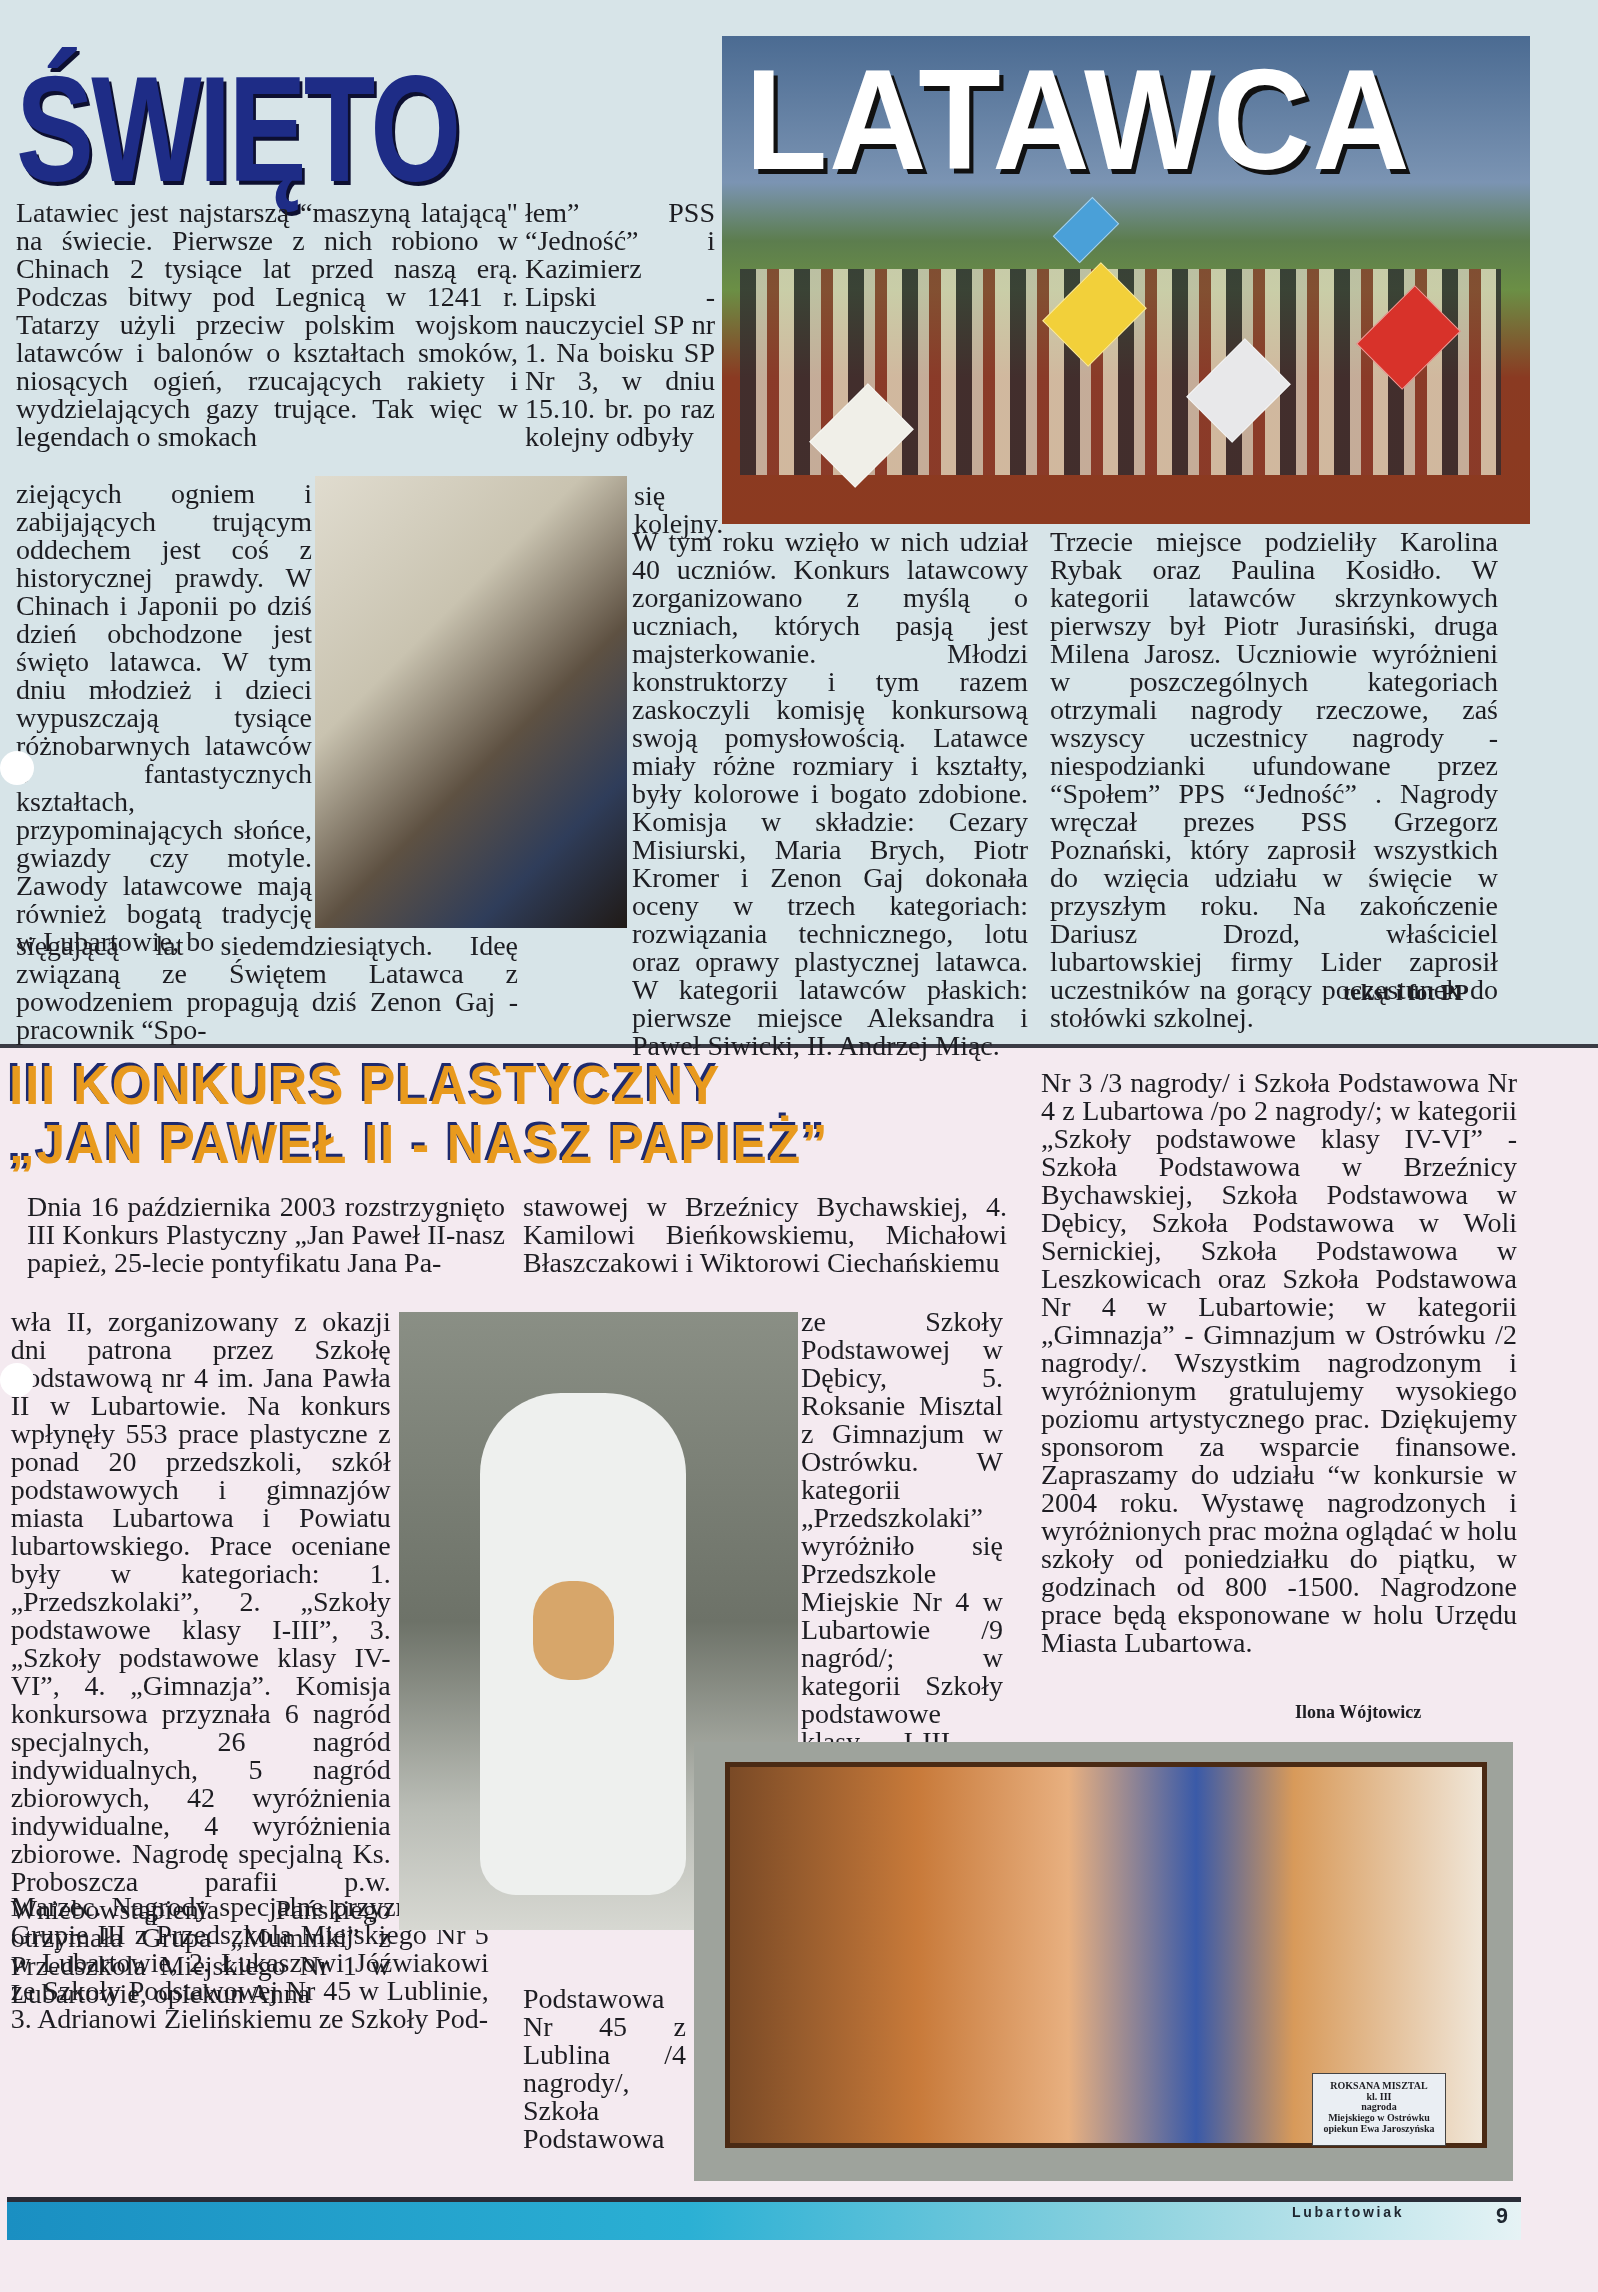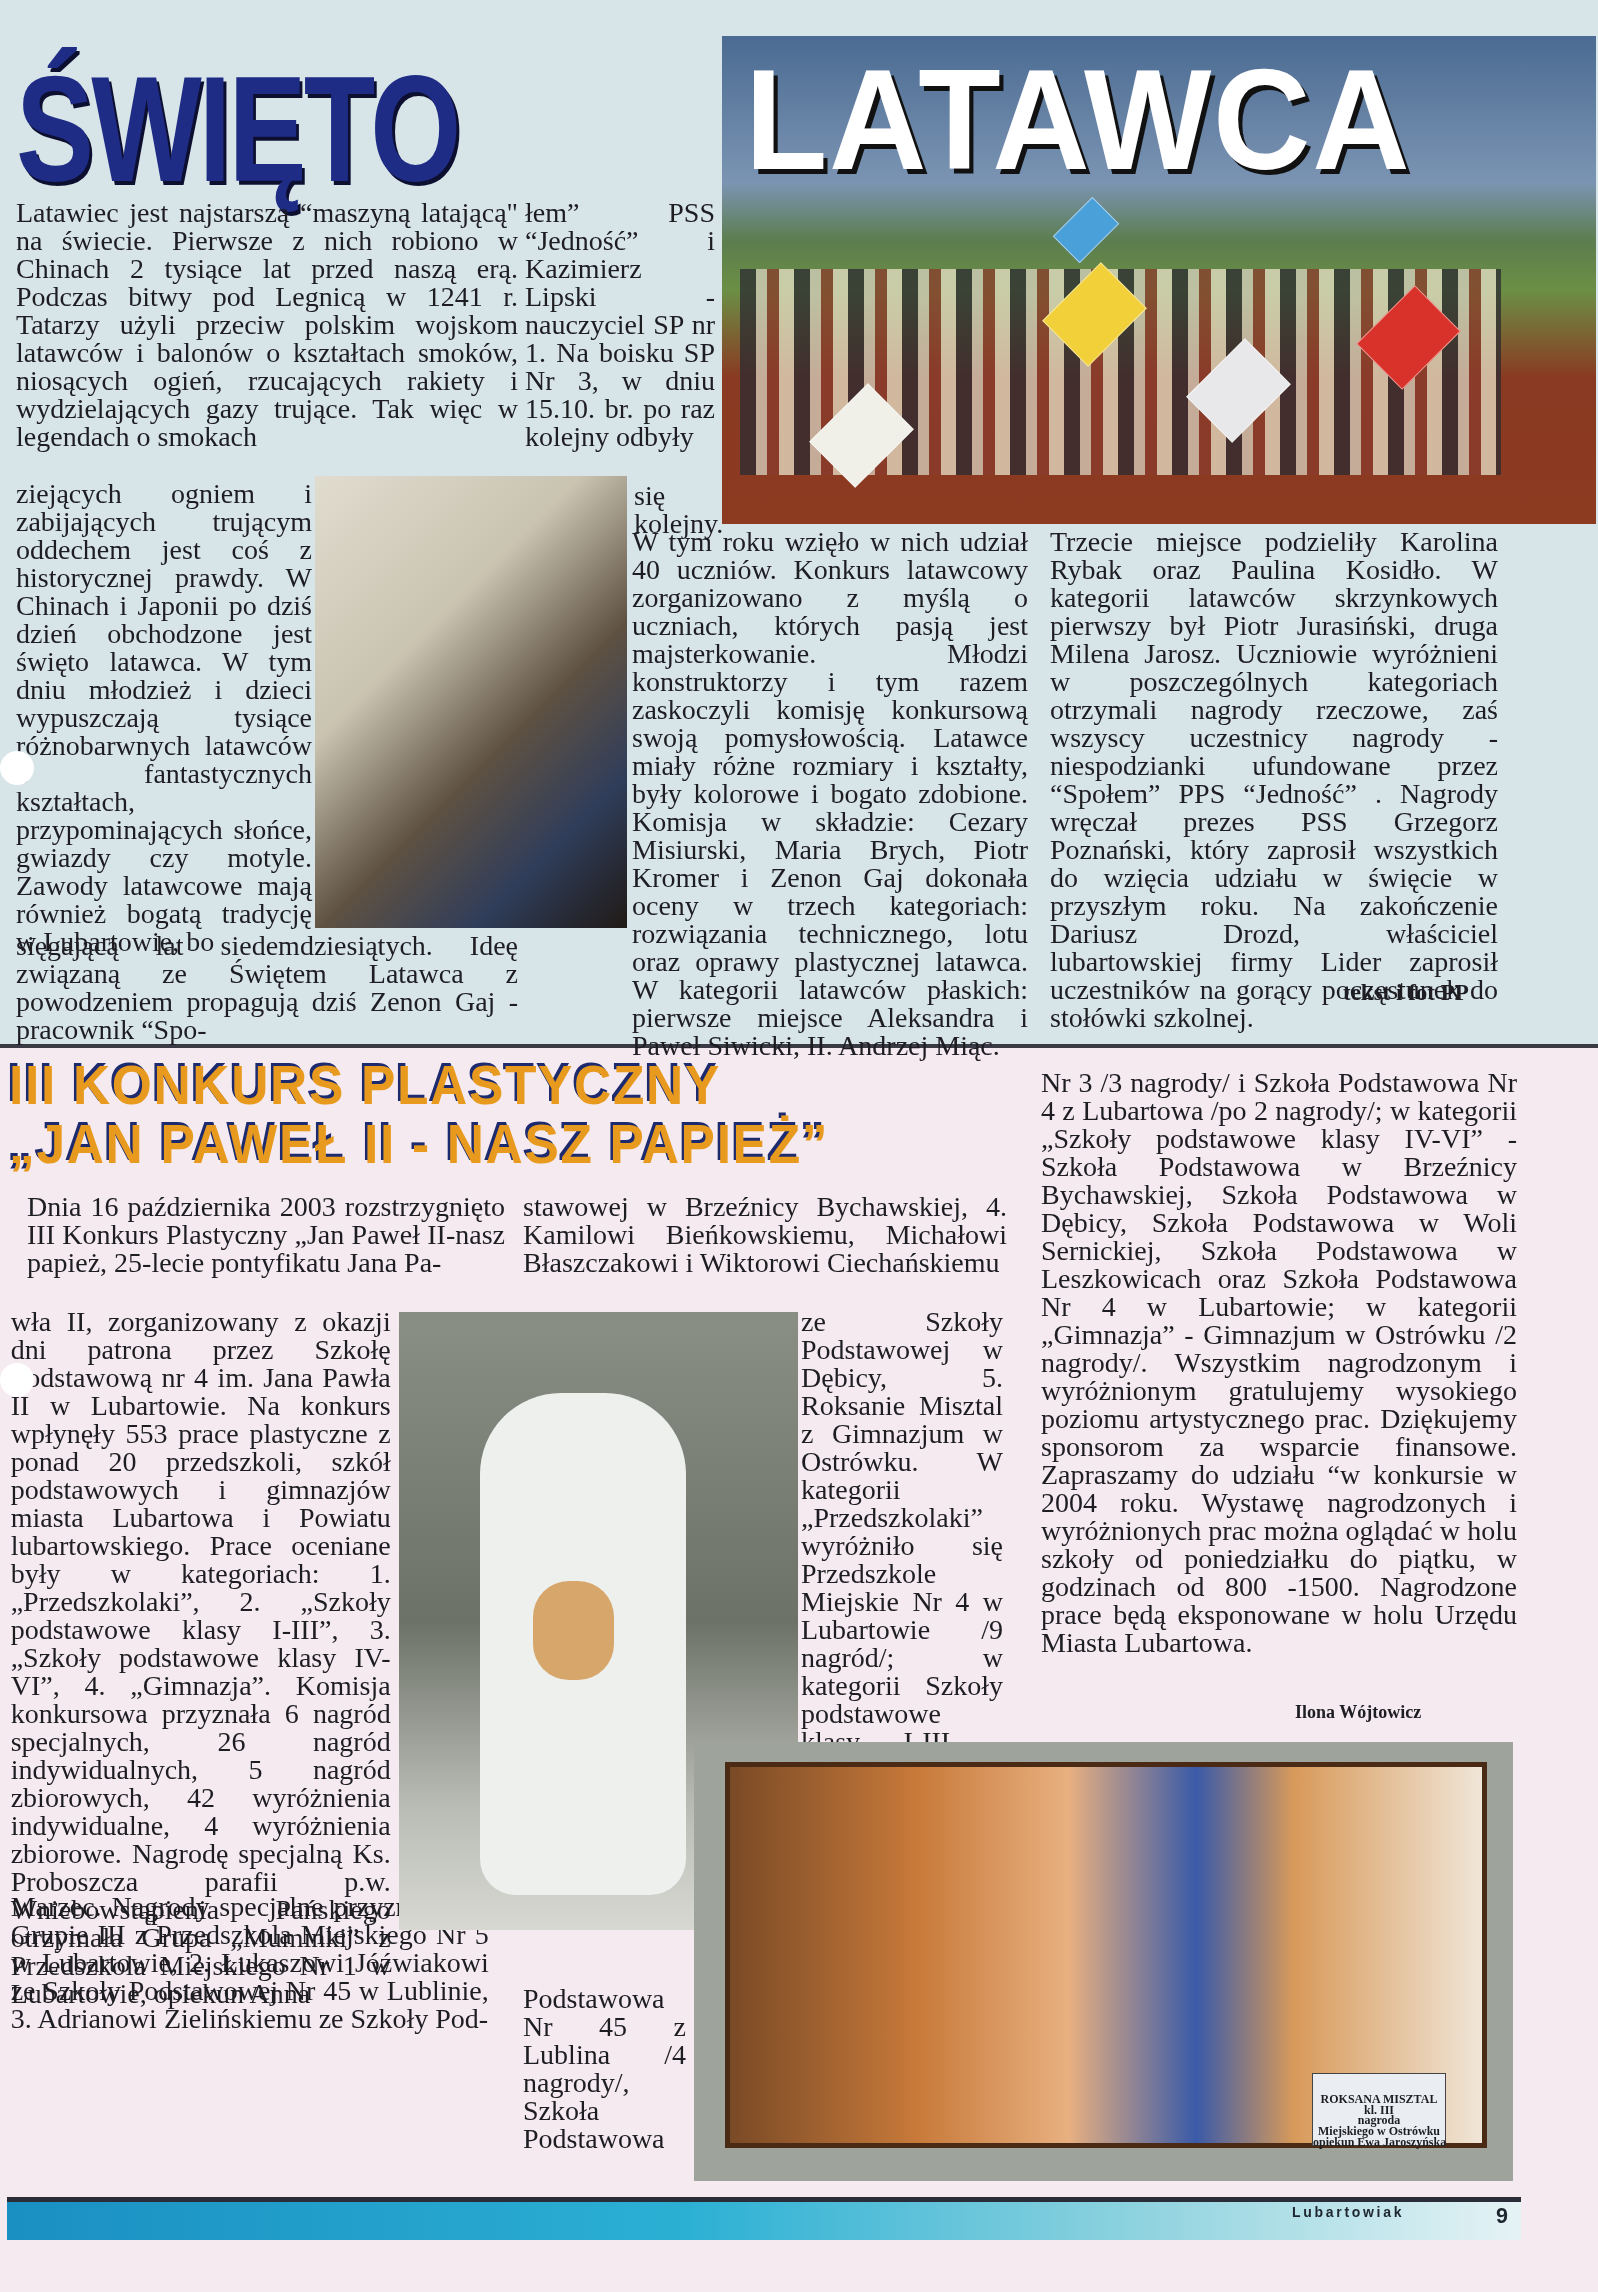--- a/index.html
+++ b/index.html
@@ -2,21 +2,21 @@
 <html style="font-size:14.3px"><head>
 <meta charset="utf-8">
 <style>
   html,body{margin:0;padding:0;}
   body{width:1599px;height:2293px;position:relative;overflow:hidden;background:#f5eef2;font-family:"Liberation Serif",serif;color:#1d1d22;}
   .sec1{position:absolute;left:0;top:0;width:1599px;height:1046px;background:#d7e4e8;}
   .sec2{position:absolute;left:0;top:1046px;width:1599px;height:1247px;background:#f4eaf0;}
   .sep{position:absolute;left:0;top:1044px;width:1599px;height:3.6px;background:#3a3b44;}
   .title1{position:absolute;left:16px;top:54px;font-family:"Liberation Sans",sans-serif;font-weight:bold;font-size:150px;line-height:1;color:#1e2c86;letter-spacing:-3.6px;text-shadow:3.6px 3.6px 0 #0d0f30;transform:scaleX(0.78);transform-origin:left top;}
   .photo{position:absolute;overflow:hidden;}
-  .kites{left:722px;top:36px;width:874px;height:488px;background:linear-gradient(180deg,#4b6b92 0%,#7b94b3 30%,#5c7d4e 42%,#6b8f45 52%,#8a3a22 70%,#8c3a20 100%);}
+  .kites{left:722px;top:36px;width:808px;height:488px;background:linear-gradient(180deg,#4b6b92 0%,#7b94b3 30%,#5c7d4e 42%,#6b8f45 52%,#8a3a22 70%,#8c3a20 100%);}
   .kites .kite{position:absolute;width:63px;height:81px;transform:rotate(45deg);border:1.8px solid #fff8;}
   .title2{position:absolute;left:23px;top:12.5px;font-family:"Liberation Sans",sans-serif;font-weight:bold;font-size:142px;line-height:1;color:#ffffff;letter-spacing:1.8px;text-shadow:4.5px 4.5px 0 #111;transform:scaleX(0.95);transform-origin:left top;}
   .kids{position:absolute;left:18px;top:233px;width:761px;height:206px;background:repeating-linear-gradient(90deg,#2a2a30 0 16px,#d8d2c0 16px 27px,#8a3b2b 27px 39px,#e8e2c8 39px 54px);opacity:.75;}
   .award{left:315px;top:476px;width:312px;height:452px;background:linear-gradient(135deg,#e0dccf 0%,#c9c3b0 35%,#5e5142 60%,#2f3d5a 80%,#201a16 100%);}
   .col{position:absolute;font-size:28px;line-height:28px;text-align:justify;}
   .col p{margin:0;}
   .art1-c1{left:16px;top:199px;width:502px;}
   .art1-c1b{left:16px;top:480px;width:296px;}
   .art1-c1c{left:16px;top:932px;width:502px;}
   .art1-c2a{left:525px;top:199px;width:190px;}
@@ -31,21 +31,21 @@
   .art2-c2a{left:523px;top:1193px;width:484px;}
   .art2-c2b{left:801px;top:1308px;width:202px;}
   .art2-c2c{left:523px;top:1985px;width:163px;}
   .art2-c3{left:1041px;top:1069px;width:476px;}
   .signature{position:absolute;left:1295px;top:1702px;font-weight:bold;font-size:18px;}
   .sculpture{left:399px;top:1312px;width:399px;height:618px;background:linear-gradient(180deg,#8a8f85 0%,#6d7268 50%,#b9bcb5 80%,#d7d8d2 100%);}
   .sculpture .figure{position:absolute;left:81px;top:81px;width:206px;height:502px;background:#eef0ee;border-radius:81px 81px 36px 36px;}
   .sculpture .face{position:absolute;left:134px;top:269px;width:81px;height:99px;background:#d7a66a;border-radius:36px;}
   .painting{left:694px;top:1742px;width:819px;height:439px;background:#9ea39c;}
   .painting .board{position:absolute;left:31px;top:19.7px;width:752px;height:376px;background:linear-gradient(90deg,#7a4a26,#c87a3a 25%,#e8b080 45%,#3a5aa8 62%,#d89a5a 75%,#f0e6d8 100%);border:5.4px solid #4a2a14;}
-  .caption-plate{position:absolute;left:618px;top:331px;width:134px;height:73px;background:#eaeef3;border:0.9px solid #444;font-size:12px;line-height:10.7px;text-align:center;font-weight:bold;padding-top:20px;box-sizing:border-box;}
+  .caption-plate{position:absolute;left:618px;top:331px;width:134px;height:73px;background:#eaeef3;border:0.9px solid #444;font-size:10px;line-height:10.7px;text-align:center;font-weight:bold;padding-top:7px;box-sizing:border-box;}
   .caption-plate div{white-space:nowrap;}
   .footer-line{position:absolute;left:7.2px;top:2197px;width:1514px;height:5.4px;background:#2a2d38;}
   .footer-bar{position:absolute;left:7.2px;top:2202px;width:1514px;height:38px;background:linear-gradient(90deg,#1a8fc2 0%,#2bb0d4 45%,#8fd3df 75%,#e6f3f5 100%);}
   .footer-title{position:absolute;left:1292px;top:2204px;font-family:"Liberation Sans",sans-serif;font-weight:bold;font-size:14px;color:#1e2630;letter-spacing:2.7px;text-align:right;}
   .footer-page{position:absolute;left:1496px;top:2204px;font-family:"Liberation Sans",sans-serif;font-weight:bold;font-size:21.5px;color:#1e2630;}
   .hole{position:absolute;width:34px;height:34px;border-radius:50%;background:#ffffff;}
 </style>
 </head>
 <body>
 

